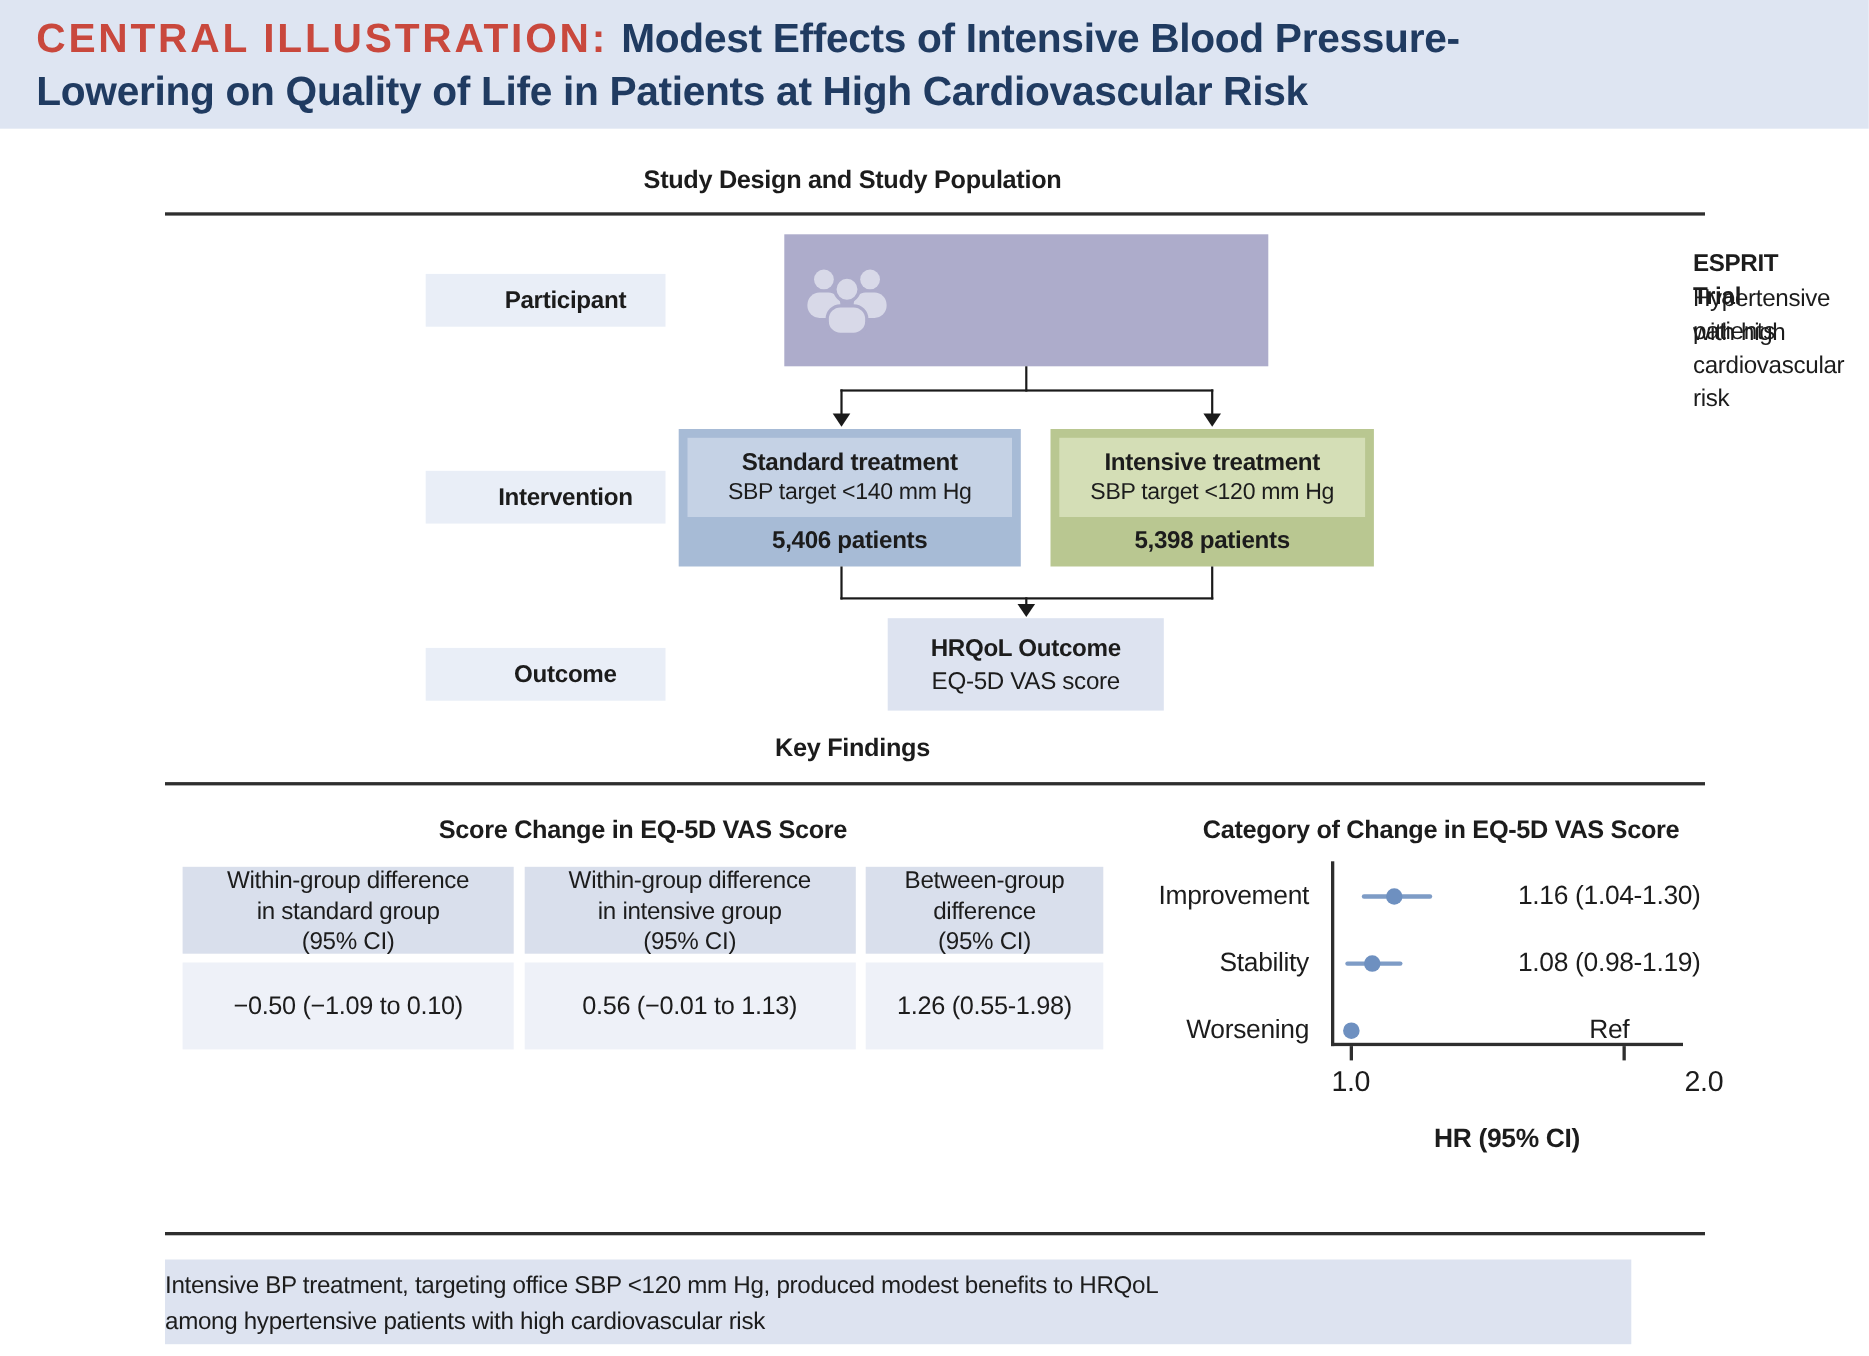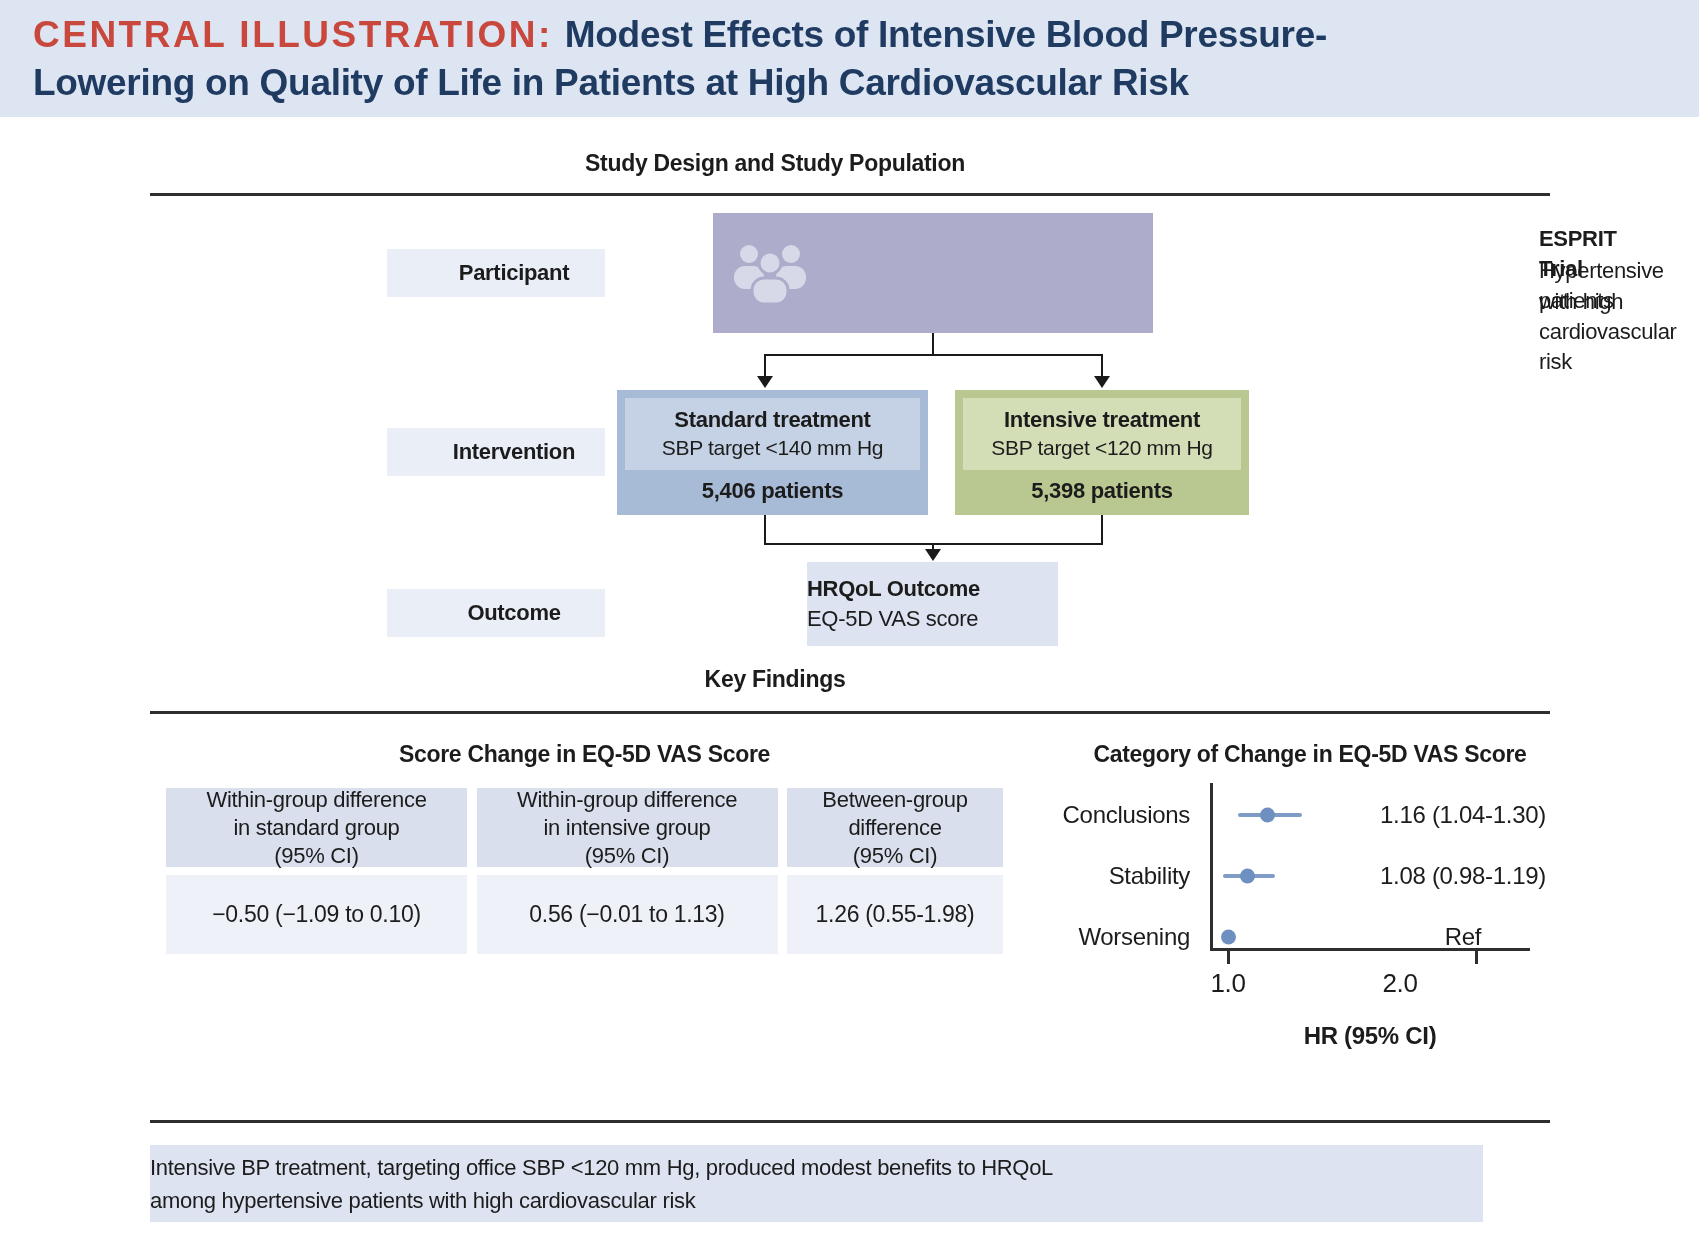--- a/index.html
+++ b/index.html
@@ -37,21 +37,21 @@
            align-items:center;justify-content:center;line-height:28px;}
   .t-title{font-size:22px;font-weight:bold;}
   .t-sub{font-size:21px;}
   .t-pat{position:absolute;left:0;right:0;top:86px;text-align:center;font-size:22px;font-weight:bold;line-height:30px;}
   .std{left:617px;width:311px;background:var(--blue-outer);}
   .std .t-inner{background:var(--blue-inner);}
   .intv{left:955px;width:294px;background:var(--green-outer);}
   .intv .t-inner{background:var(--green-inner);}
   
   .hrqol{left:807px;top:562px;width:251px;height:84px;background:var(--softbox);
-         display:flex;flex-direction:column;justify-content:center;line-height:30px;font-size:22px;}
+         display:flex;flex-direction:column;align-items:center;justify-content:center;line-height:30px;font-size:22px;}
   
   .vline{width:2px;background:var(--conn);}
   .hline{height:2px;background:var(--conn);}
   .arrowhead{width:0;height:0;border-left:8px solid transparent;border-right:8px solid transparent;
              border-top:12px solid var(--conn);}
   
   .tbl{left:166px;top:788px;display:grid;grid-template-columns:301px 301px 216px;column-gap:9.5px;row-gap:8px;}
   .tbl-cell{height:79px;display:flex;flex-direction:column;align-items:center;justify-content:center;text-align:center;}
   .tbl-head{background:var(--tbl-head);font-size:22px;line-height:28px;}
   .tbl-val{background:var(--tbl-row);font-size:23px;}
@@ -160,42 +160,42 @@
     <div class="tbl-cell tbl-val">−0.50 (−1.09 to 0.10)</div>
     <div class="tbl-cell tbl-val">0.56 (−0.01 to 1.13)</div>
     <div class="tbl-cell tbl-val">1.26 (0.55-1.98)</div>
   </div>
 
   <div class="abs panel-title" style="left:1040px;top:741px;width:540px;">Category of Change in EQ-5D VAS Score</div>
   <div class="abs f-axis-y"></div>
   <div class="abs f-axis-x"></div>
 
   <div class="f-row" style="top:815px;">
-    <div class="f-cat">Conclusions</div>
+    <div class="f-cat">Improvement</div>
     <div class="f-ci" style="left: 1237.92px; width: 64.48px;"></div>
     <div class="f-dot" style="left: 1260.18px;"></div>
     <div class="f-val">1.16 (1.04-1.30)</div>
   </div>
   <div class="f-row" style="top:876px;">
     <div class="f-cat">Stability</div>
     <div class="f-ci" style="left: 1223.04px; width: 52.08px;"></div>
     <div class="f-dot" style="left: 1240.34px;"></div>
     <div class="f-val">1.08 (0.98-1.19)</div>
   </div>
   <div class="f-row" style="top:937px;">
     <div class="f-cat">Worsening</div>
 
     <div class="f-dot" style="left: 1220.5px;"></div>
     <div class="f-val">Ref</div>
   </div>
 
   <div class="f-tick" style="left: 1226.5px;"></div>
   <div class="f-tick" style="left: 1474.5px;"></div>
   <div class="f-ticklabel" style="left: 1188px;">1.0</div>
-  <div class="f-ticklabel" style="left: 1360px;">2.0</div>
+  <div class="f-ticklabel" style="left: 1509px;">2.0</div>
   <div class="abs f-xlabel">HR (95% CI)</div>
 
   <div class="abs rule" style="top:1120px;"></div>
   <div class="abs concl-box">
     <div>Intensive BP treatment, targeting office SBP &lt;120 mm Hg, produced modest benefits to HRQoL</div>
     <div>among hypertensive patients with high cardiovascular risk</div>
   </div>
 
 </div>
 

